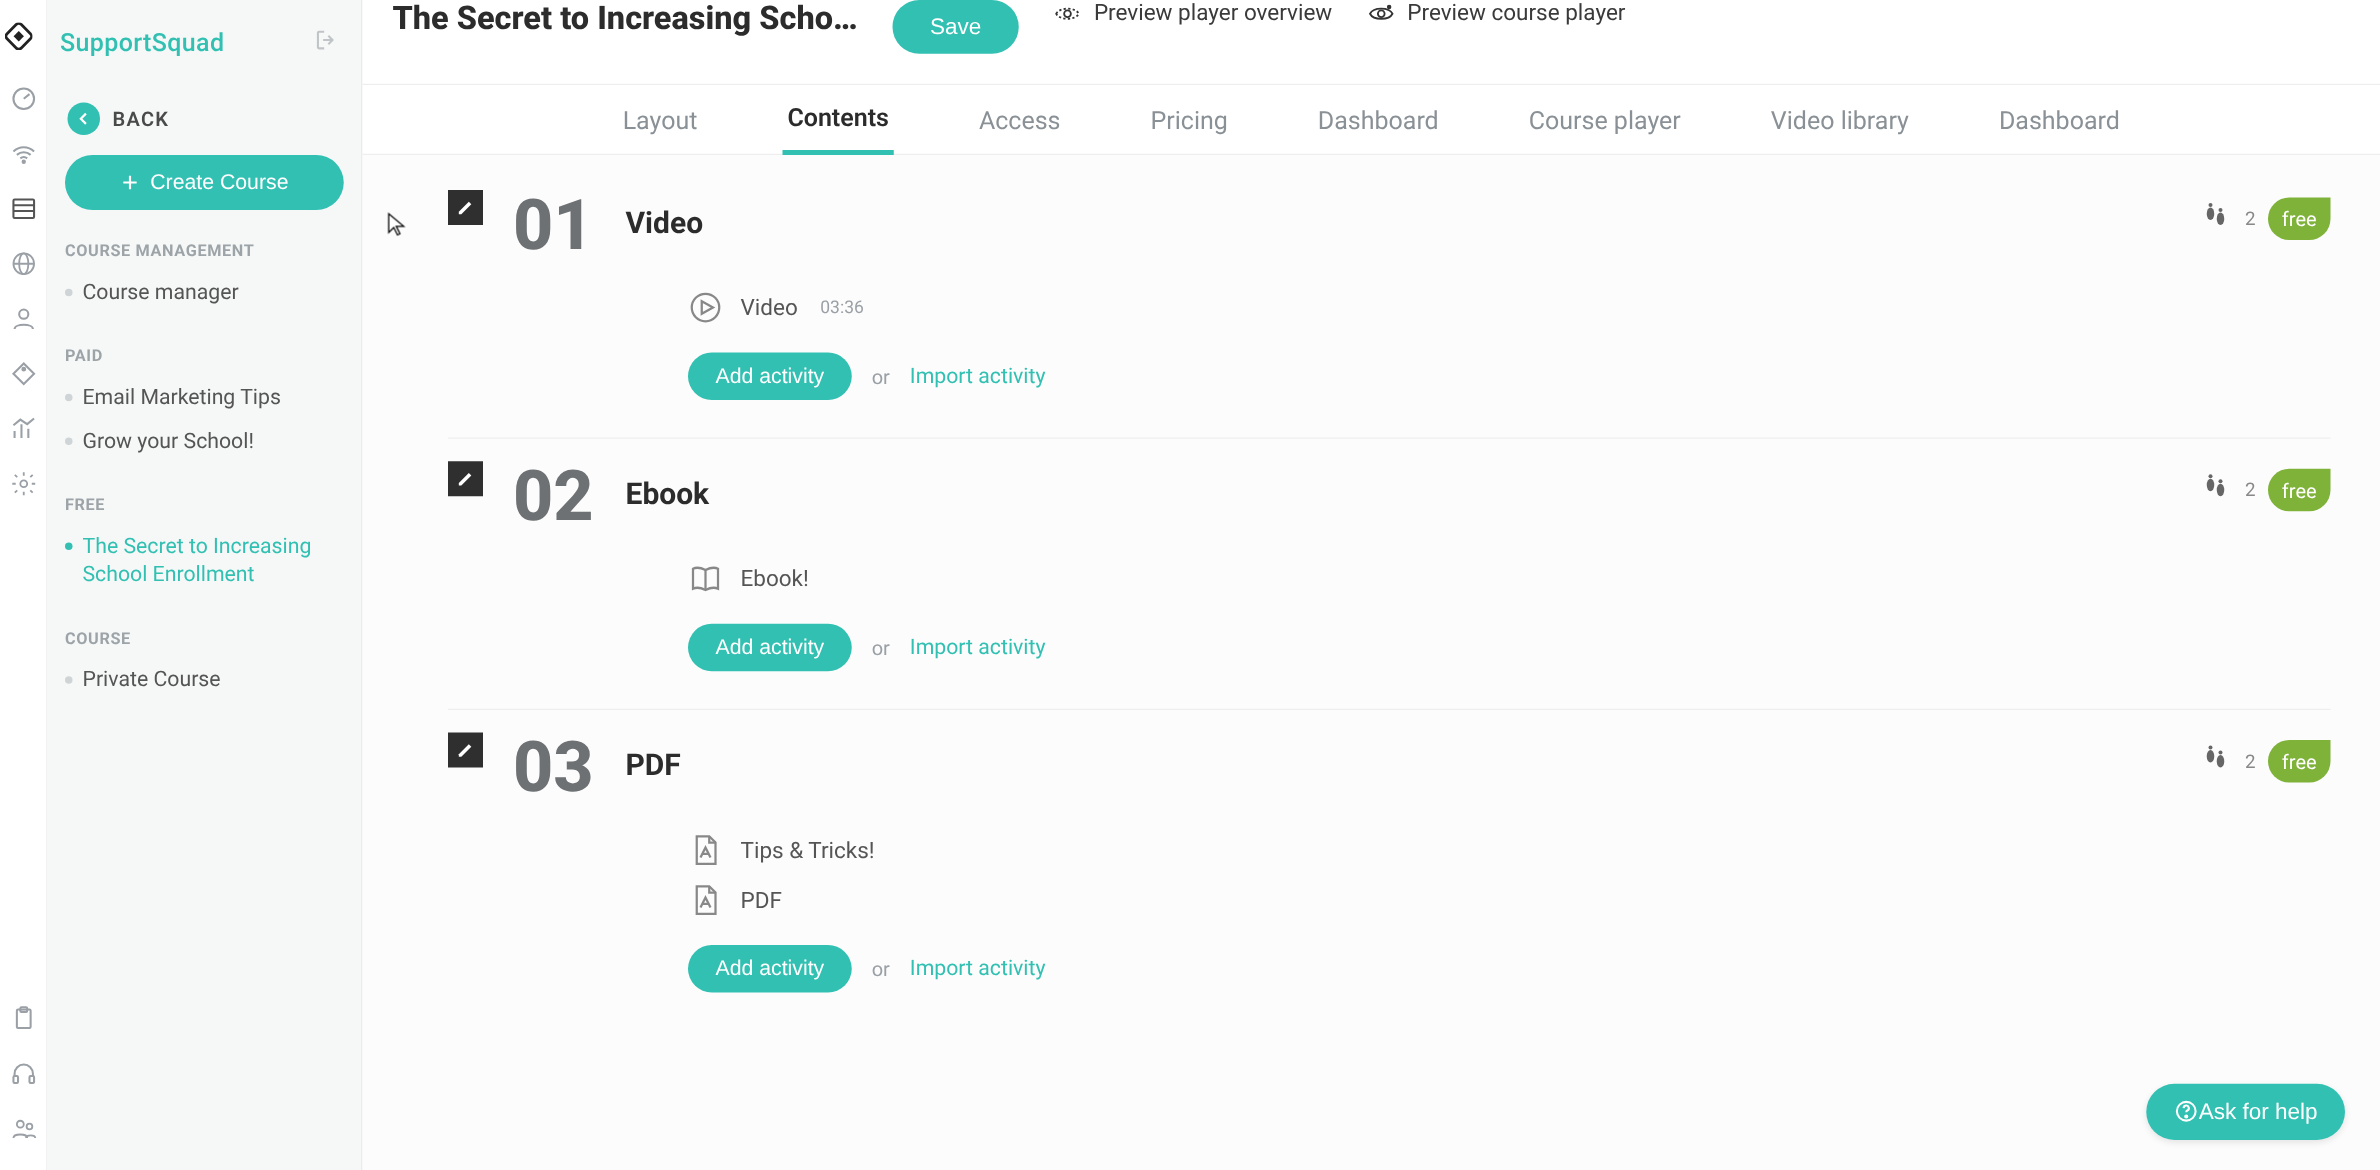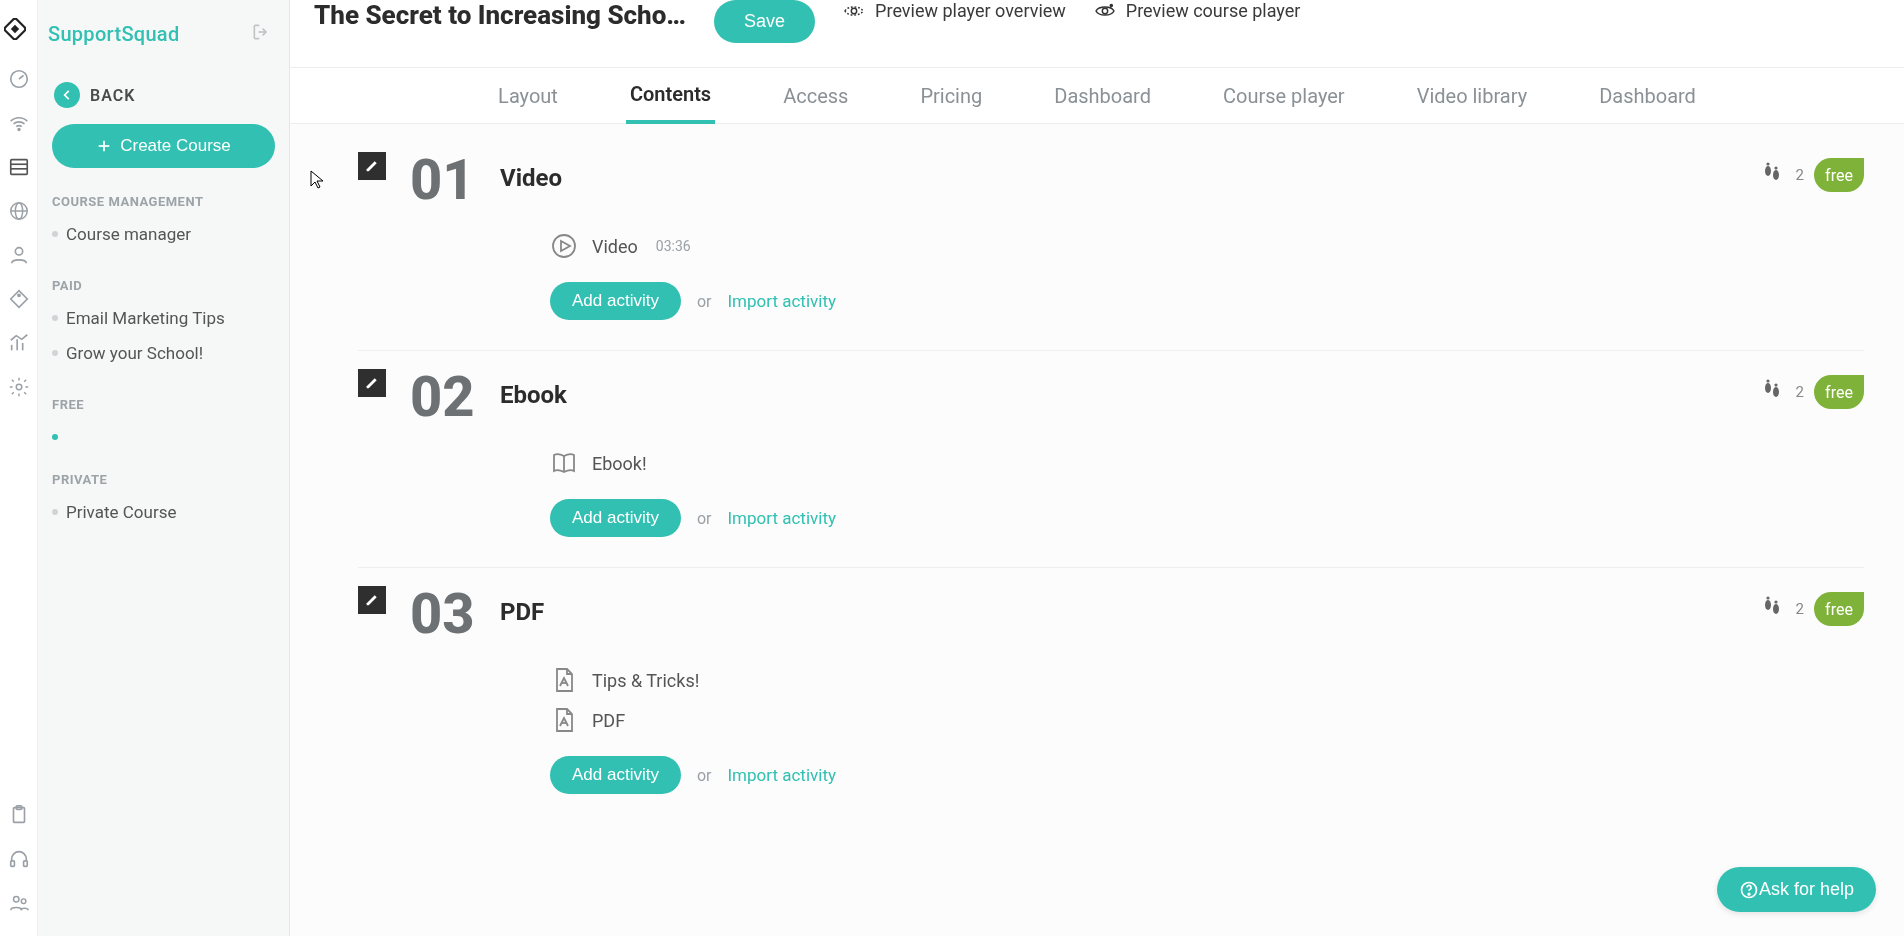--- a/index.html
+++ b/index.html
@@ -61,21 +61,21 @@
   .activities { margin-left: 140px; margin-top: 24px; display:flex; flex-direction:column; gap:12px;}
   .act-row { display:flex; align-items:center; gap:14px; color:#555; font-size:18px;}
   .act-row .dur { color:#9aa0a6; font-size:14px; margin-left:4px;}
   .act-row svg { width:28px; height:28px; color:#888; }
 
   .actions { margin-left:140px; margin-top:22px; display:flex; align-items:center; gap:16px;}
   .pill { background:#31c0b2; color:#fff; border:none; border-radius:20px; padding:9px 22px; font-size:17px; cursor:pointer;}
   .or { color:#9aa0a6; }
   .link { color:#31c0b2; font-size:17px; cursor:pointer; }
 
-  .help-btn { position:fixed; right:28px; bottom:24px; background:#31c0b2; color:#fff; border:none; border-radius:26px; padding:12px 22px; font-size:18px; display:flex; align-items:center; gap:0; cursor:pointer; box-shadow:0 2px 6px rgba(0,0,0,.1);}
+  .help-btn { position:fixed; right:28px; bottom:24px; background:#31c0b2; color:#fff; border:none; border-radius:26px; padding:12px 22px; font-size:18px; display:flex; gap:0; cursor:pointer; box-shadow:0 2px 6px rgba(0,0,0,.1);}
 
   .cursor-pointer-fake { position:absolute; left:310px; top:170px; pointer-events:none; color:#000;}
   ::-webkit-scrollbar { width:14px;}
   ::-webkit-scrollbar-thumb { background:#ddd; border-radius:8px;}
 </style>
 </head>
 <body>
 
 <div class="app">
 
@@ -208,23 +208,24 @@
             </li>
             <li class="nav-item">
               <span class="dot"></span>
               <span class="lbl">Grow your School!</span>
             </li>
           </ul>
           <div class="sec-h">FREE</div>
           <ul class="nav-list">
             <li class="nav-item active">
               <span class="dot"></span>
+              <span class="lbl">The Secret to Increasing School Enrollment</span>
             </li>
           </ul>
-          <div class="sec-h">PRIVATE</div>
+          <div class="sec-h">COURSE</div>
           <ul class="nav-list">
             <li class="nav-item">
               <span class="dot"></span>
               <span class="lbl">Private Course</span>
             </li>
           </ul>
         </div>
     </div>
   </aside>
 

